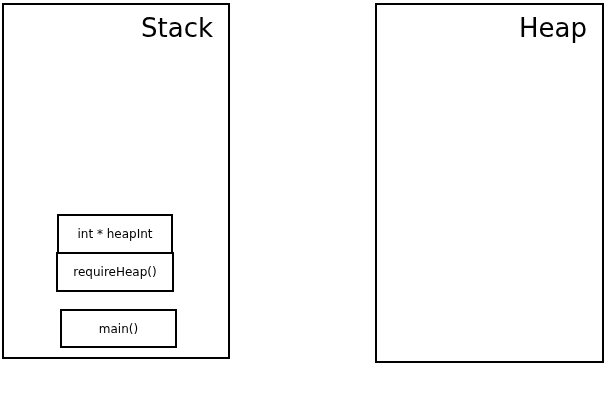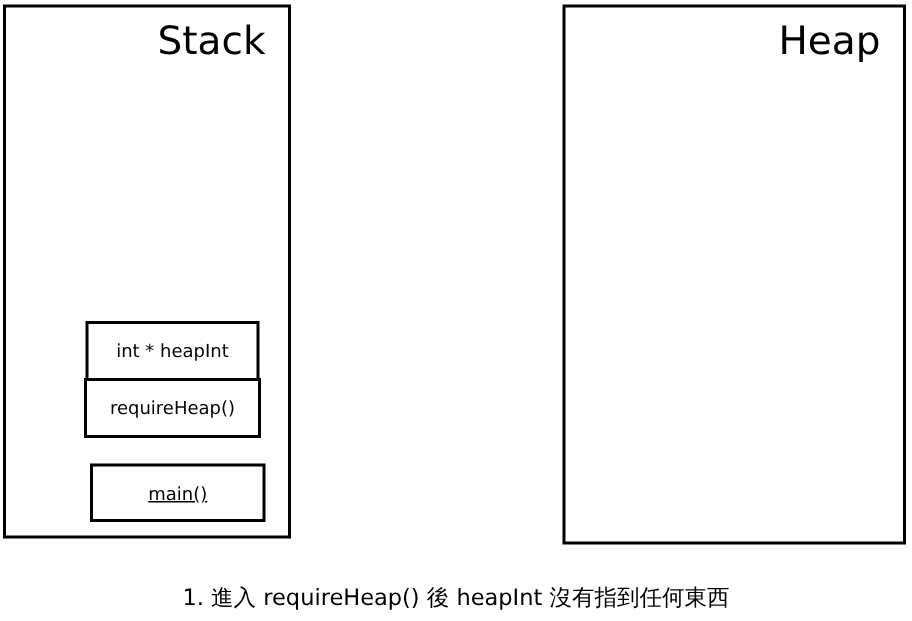--- a/index.html
+++ b/index.html
@@ -18,21 +18,21 @@
   }
   .region {
     position: absolute;
     border: 2px solid #000000;
     background: #ffffff;
     box-sizing: border-box;
   }
   .region-stack {
     left: 2px;
     top: 3px;
-    width: 192px;
+    width: 228px;
     height: 356px;
   }
   .region-heap {
     left: 375px;
     top: 3px;
     width: 229px;
     height: 360px;
     text-align: center;
   }
   .region-title {
@@ -68,21 +68,20 @@
     top: 247px;
     width: 118px;
     height: 40px;
     z-index: 2;
   }
   .frame-main {
     left: 56px;
     top: 304px;
     width: 117px;
     height: 39px;
-    text-decoration: underline;
   }
   .caption {
     position: absolute;
     left: 0;
     top: 389px;
     width: 608px;
     text-align: center;
     font-size: 15px;
     line-height: 1.3;
     color: #000000;
@@ -107,15 +106,14 @@
 
     <div class="frame frame-main">
       <span>main()</span>
     </div>
   </div>
 
   <div class="region region-heap">
     <div class="region-title">Heap</div>
   </div>
 
-  <div class="caption">1. 進入 requireHeap() 後 heapInt 沒有指到任何東西</div>
 
 </div>
 
 </body></html>

